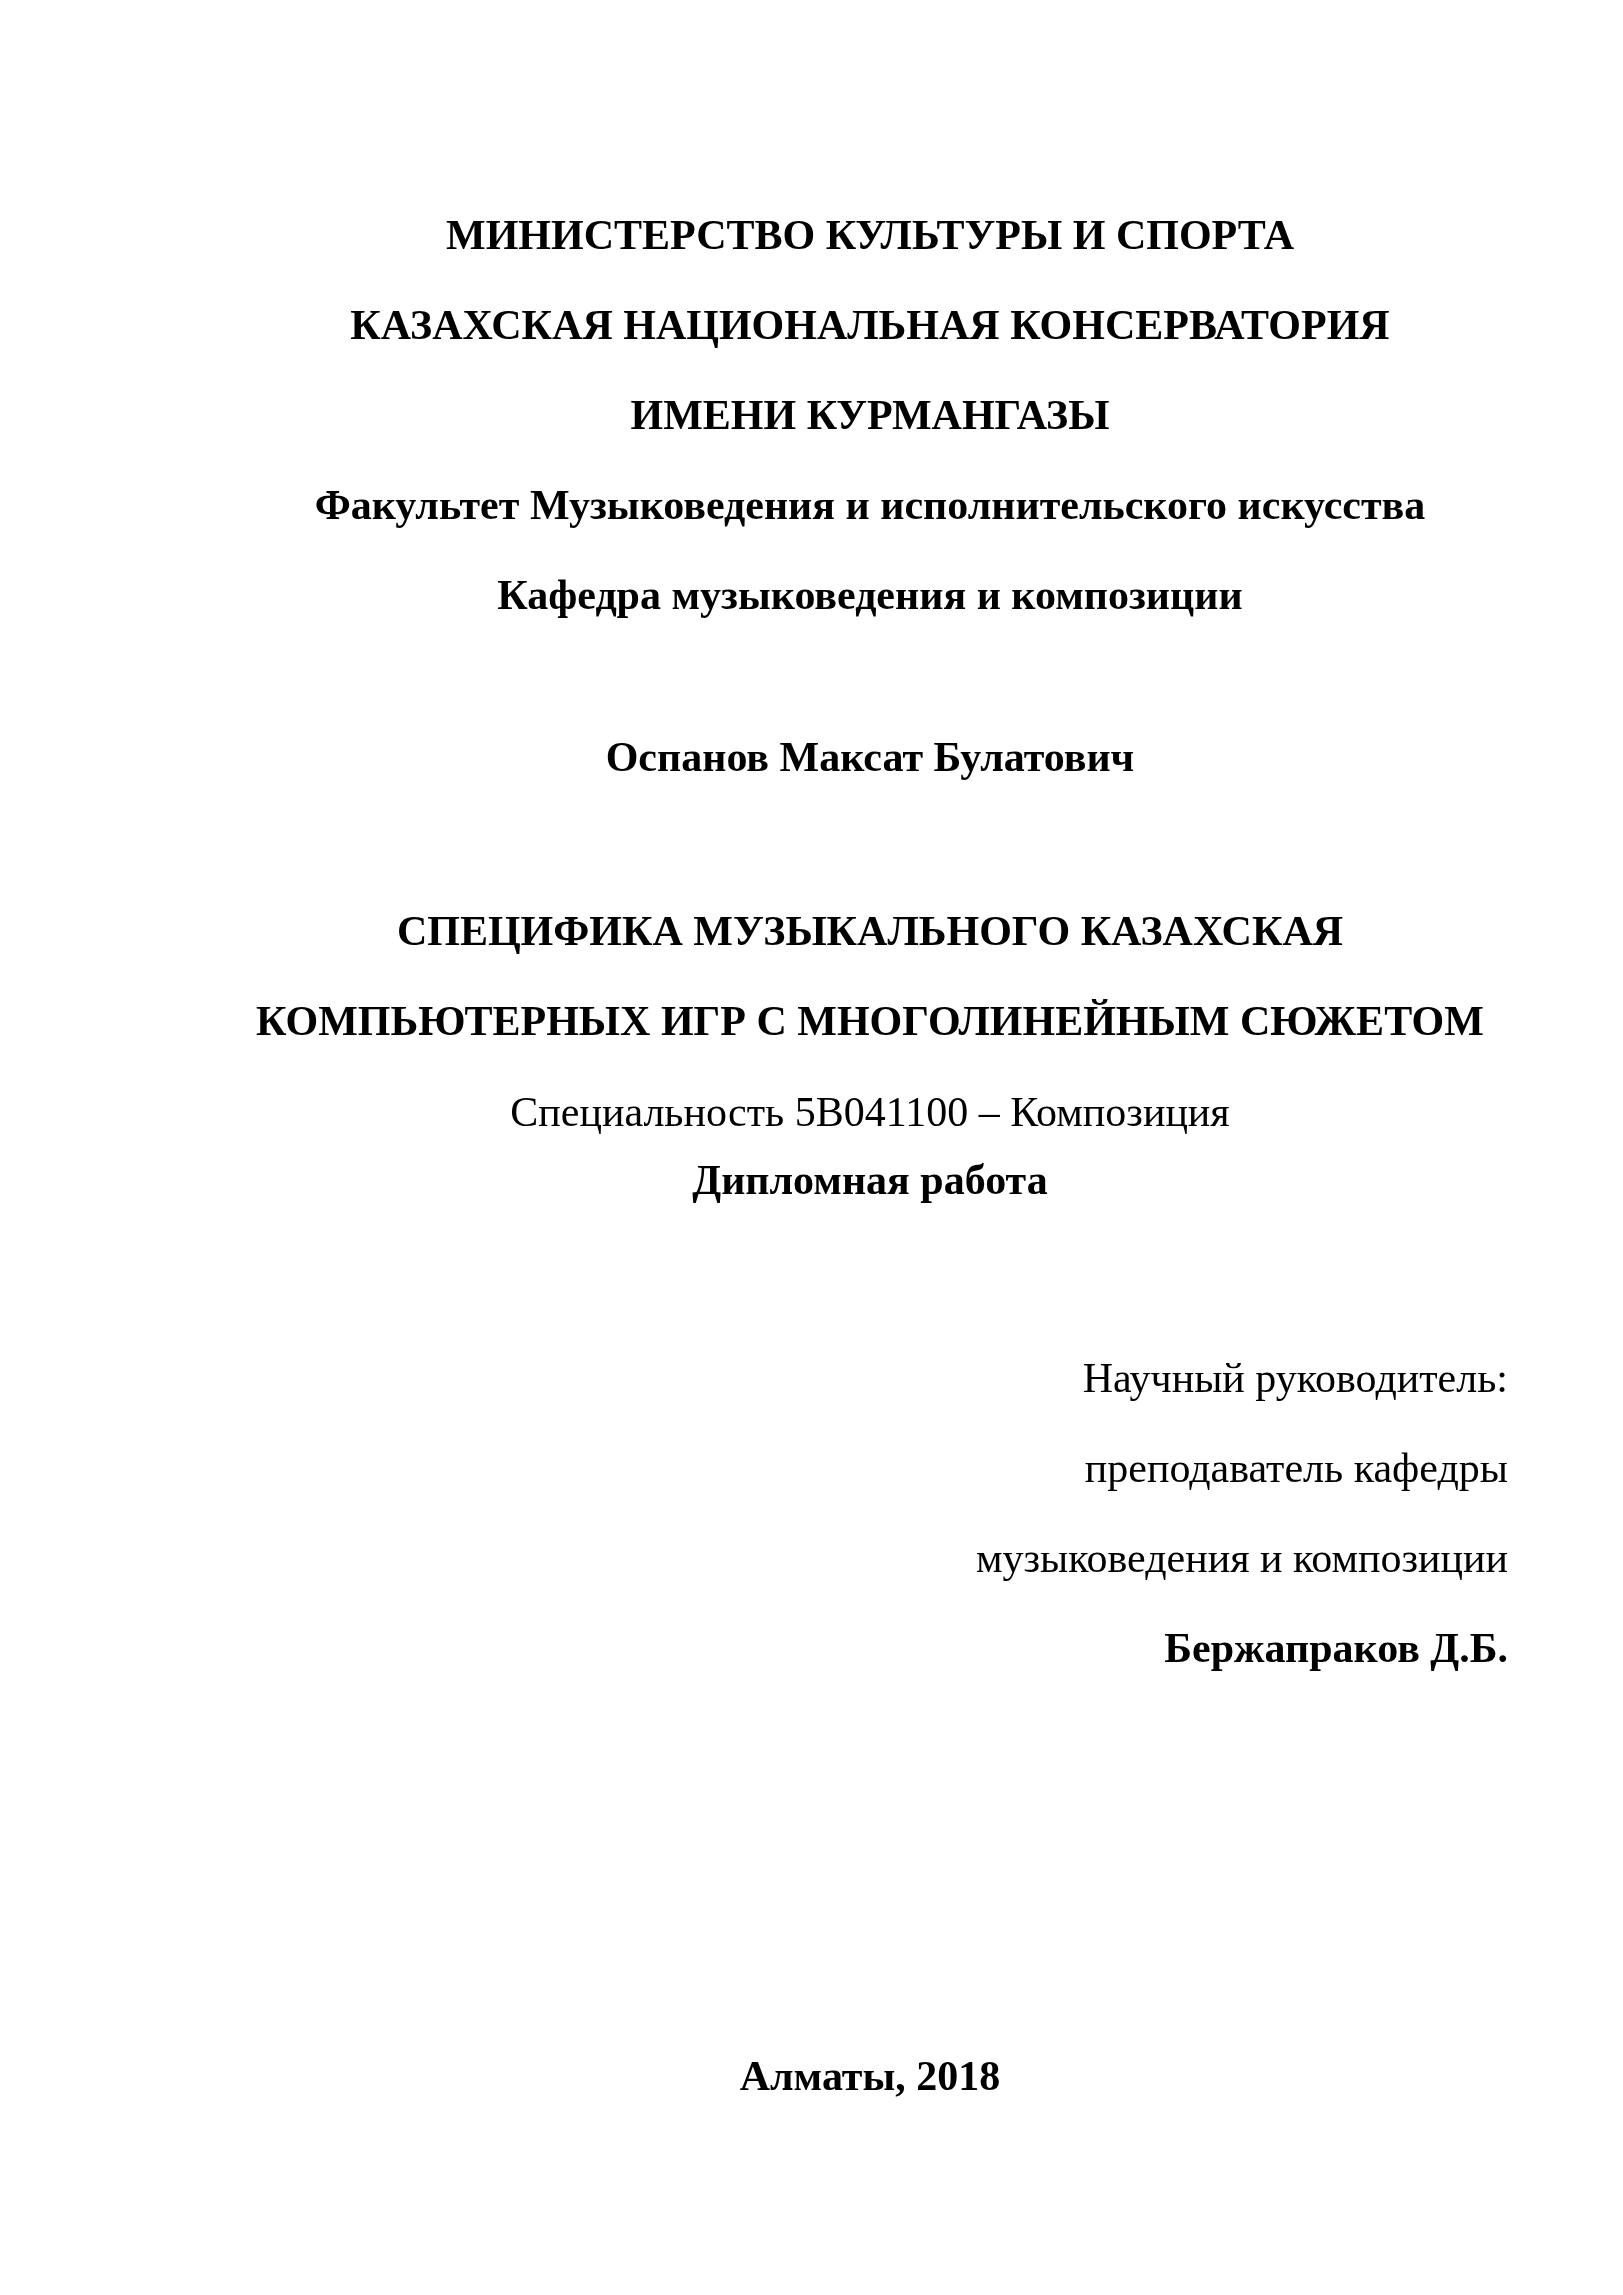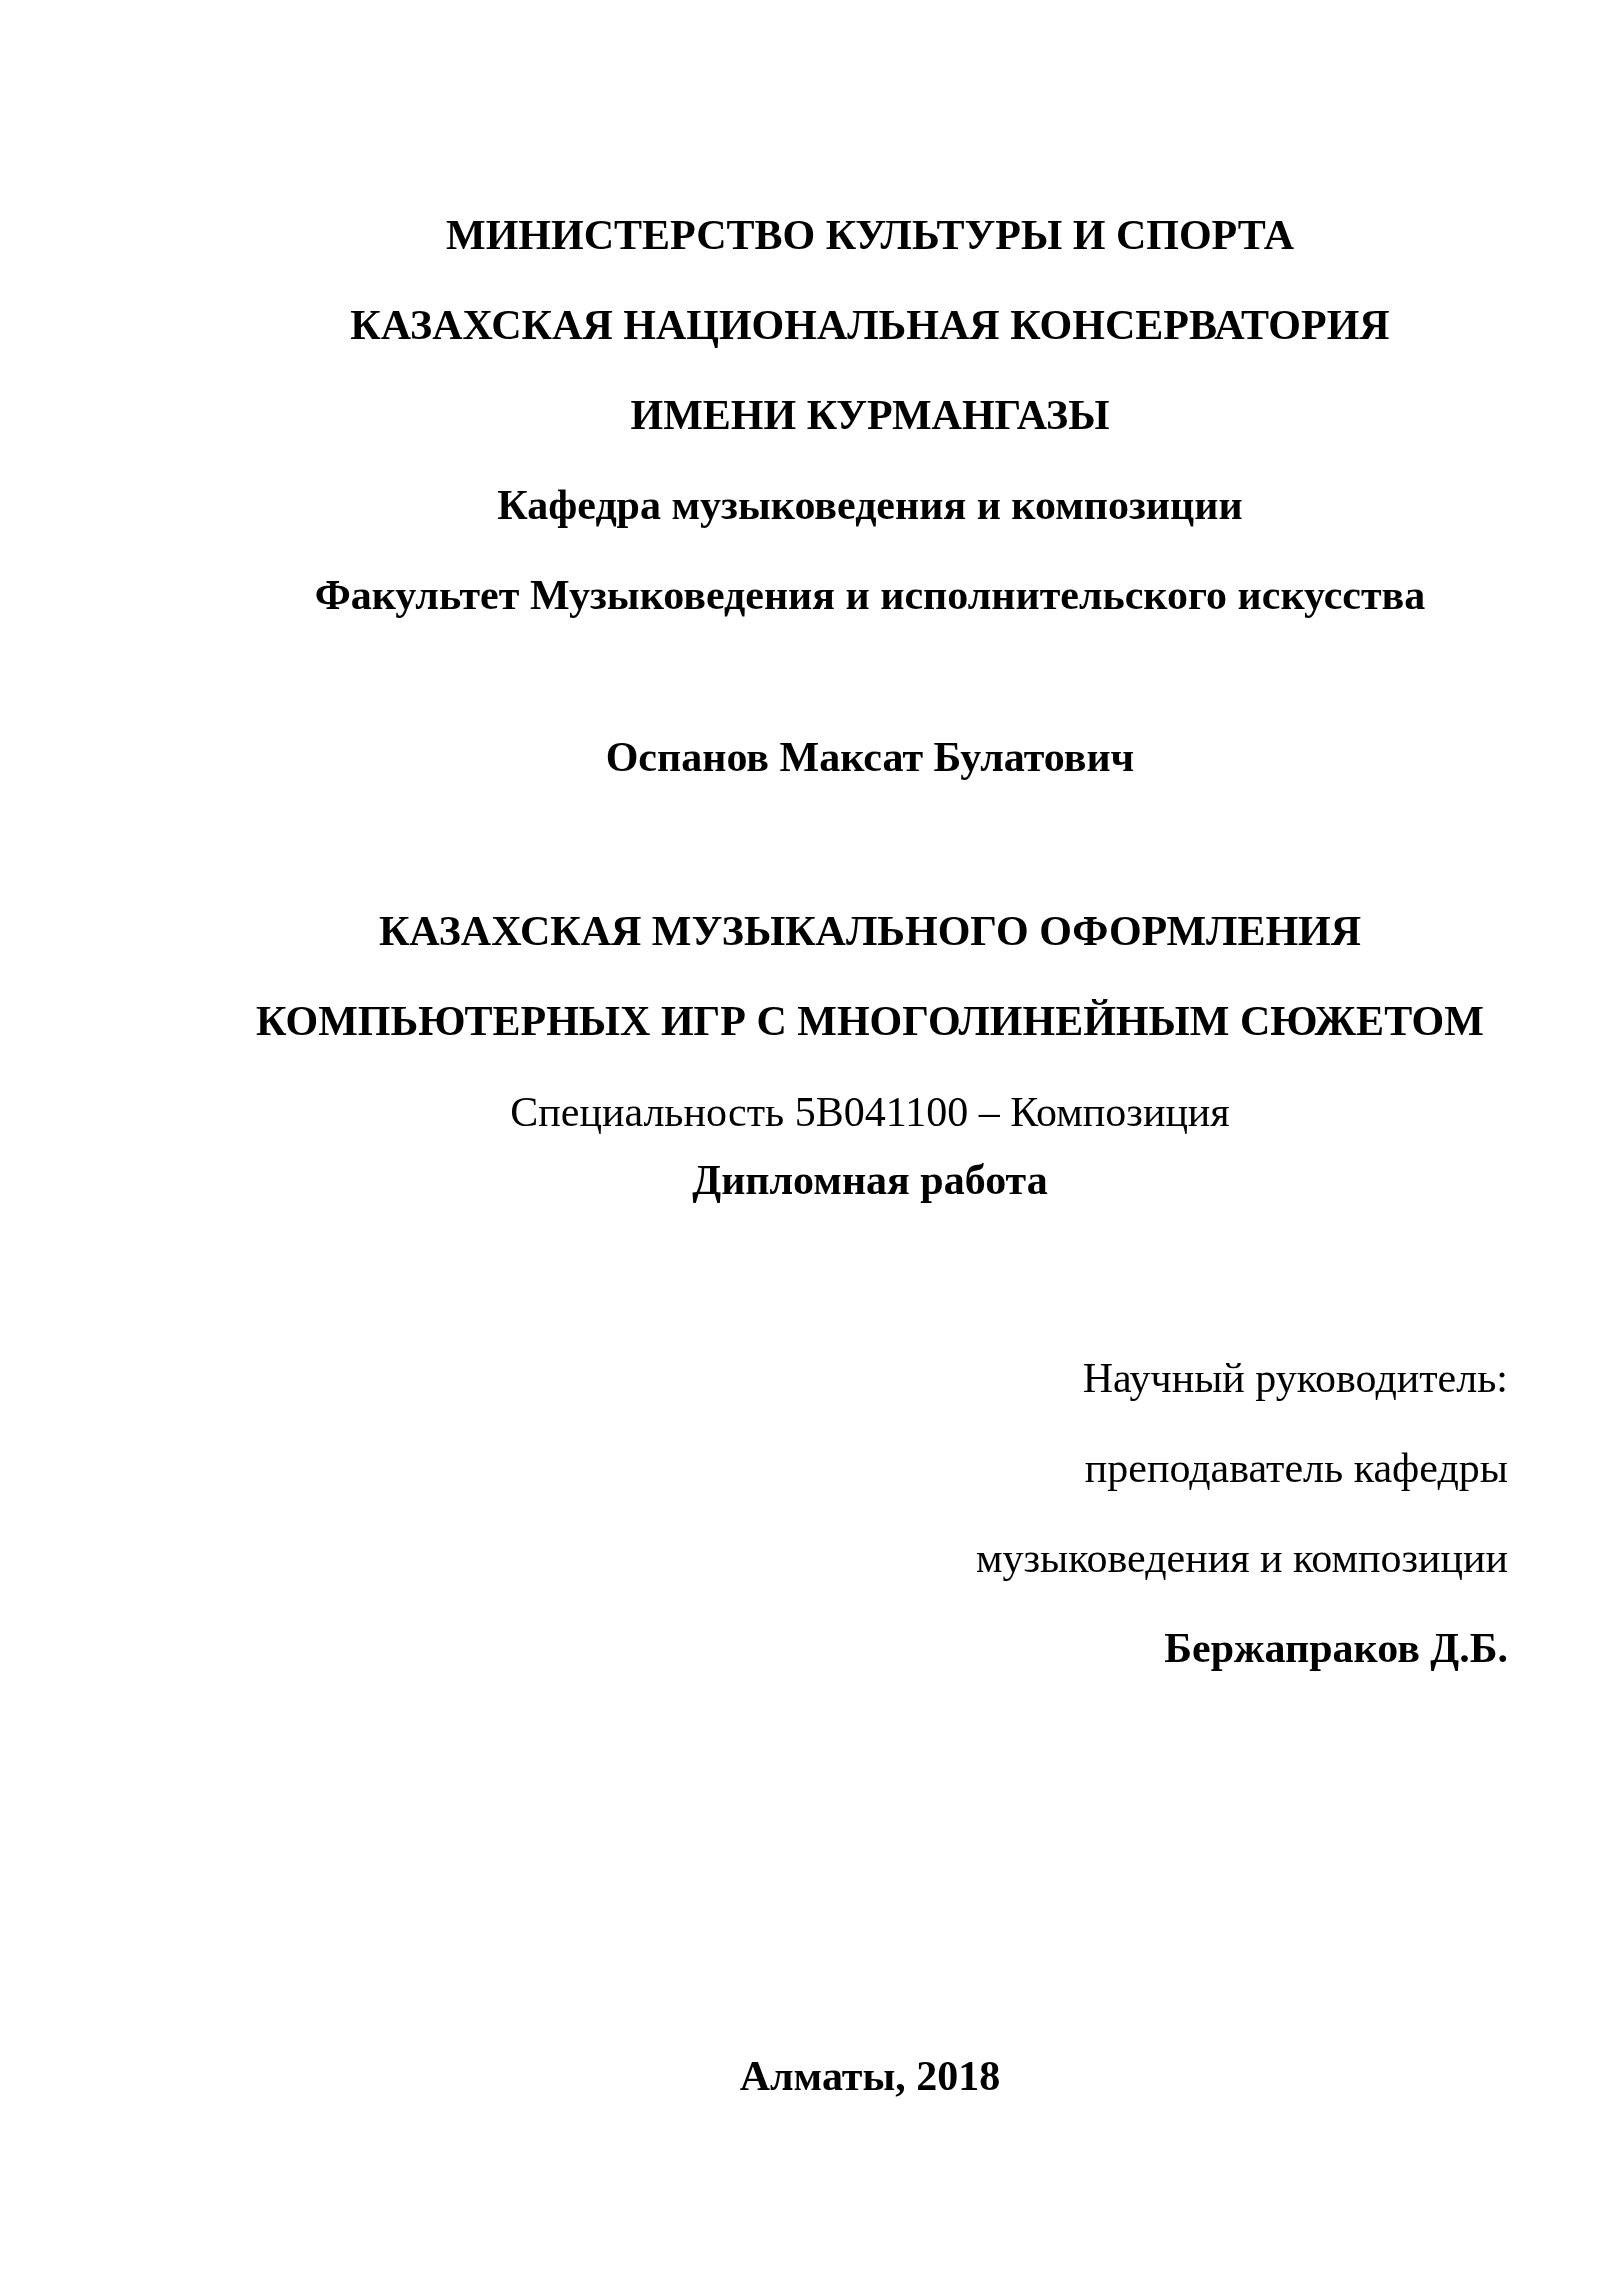--- a/index.html
+++ b/index.html
@@ -39,28 +39,28 @@
 </style>
 </head>
 <body>
 
 <div class="page">
 
   <div class="block institution-block bold">
     <div>МИНИСТЕРСТВО КУЛЬТУРЫ И СПОРТА</div>
     <div>КАЗАХСКАЯ НАЦИОНАЛЬНАЯ КОНСЕРВАТОРИЯ</div>
     <div>ИМЕНИ КУРМАНГАЗЫ</div>
+    <div>Факультет Музыковедения и исполнительского искусства</div>
     <div>Кафедра музыковедения и композиции</div>
-    <div>Факультет Музыковедения и исполнительского искусства</div>
   </div>
 
   <div class="block author-block bold">Оспанов Максат Булатович</div>
 
   <div class="block title-block bold">
-    <div>КАЗАХСКАЯ МУЗЫКАЛЬНОГО ОФОРМЛЕНИЯ</div>
+    <div>СПЕЦИФИКА МУЗЫКАЛЬНОГО КАЗАХСКАЯ</div>
     <div>КОМПЬЮТЕРНЫХ ИГР С МНОГОЛИНЕЙНЫМ СЮЖЕТОМ</div>
   </div>
 
   <div class="block specialty-block">Специальность 5В041100 – Композиция</div>
 
   <div class="block worktype-block bold">Дипломная работа</div>
 
   <div class="block supervisor-block right-align">
     <div>Научный руководитель:</div>
     <div>преподаватель кафедры</div>

